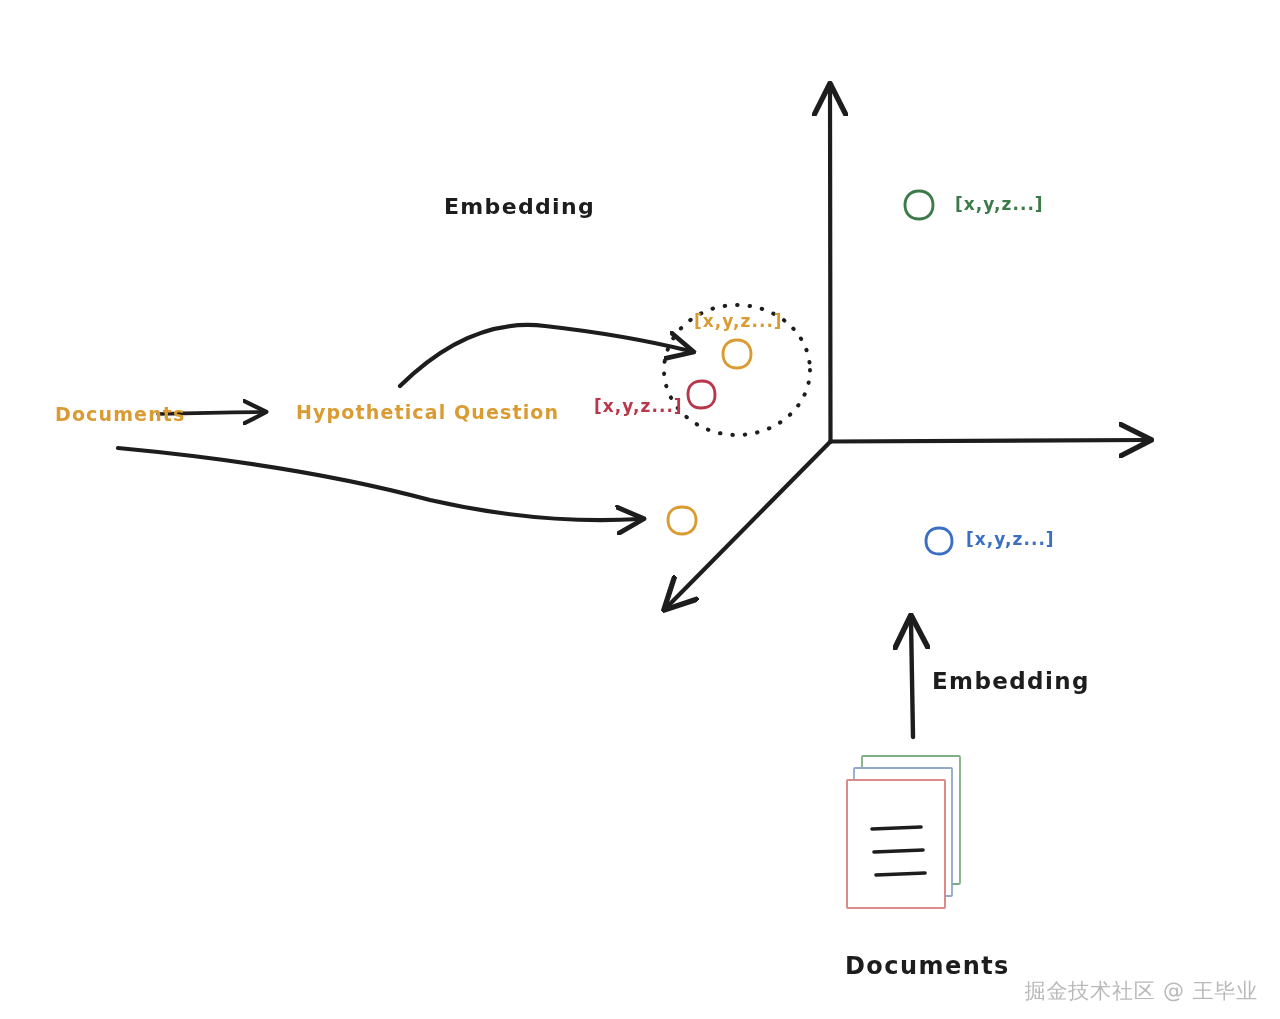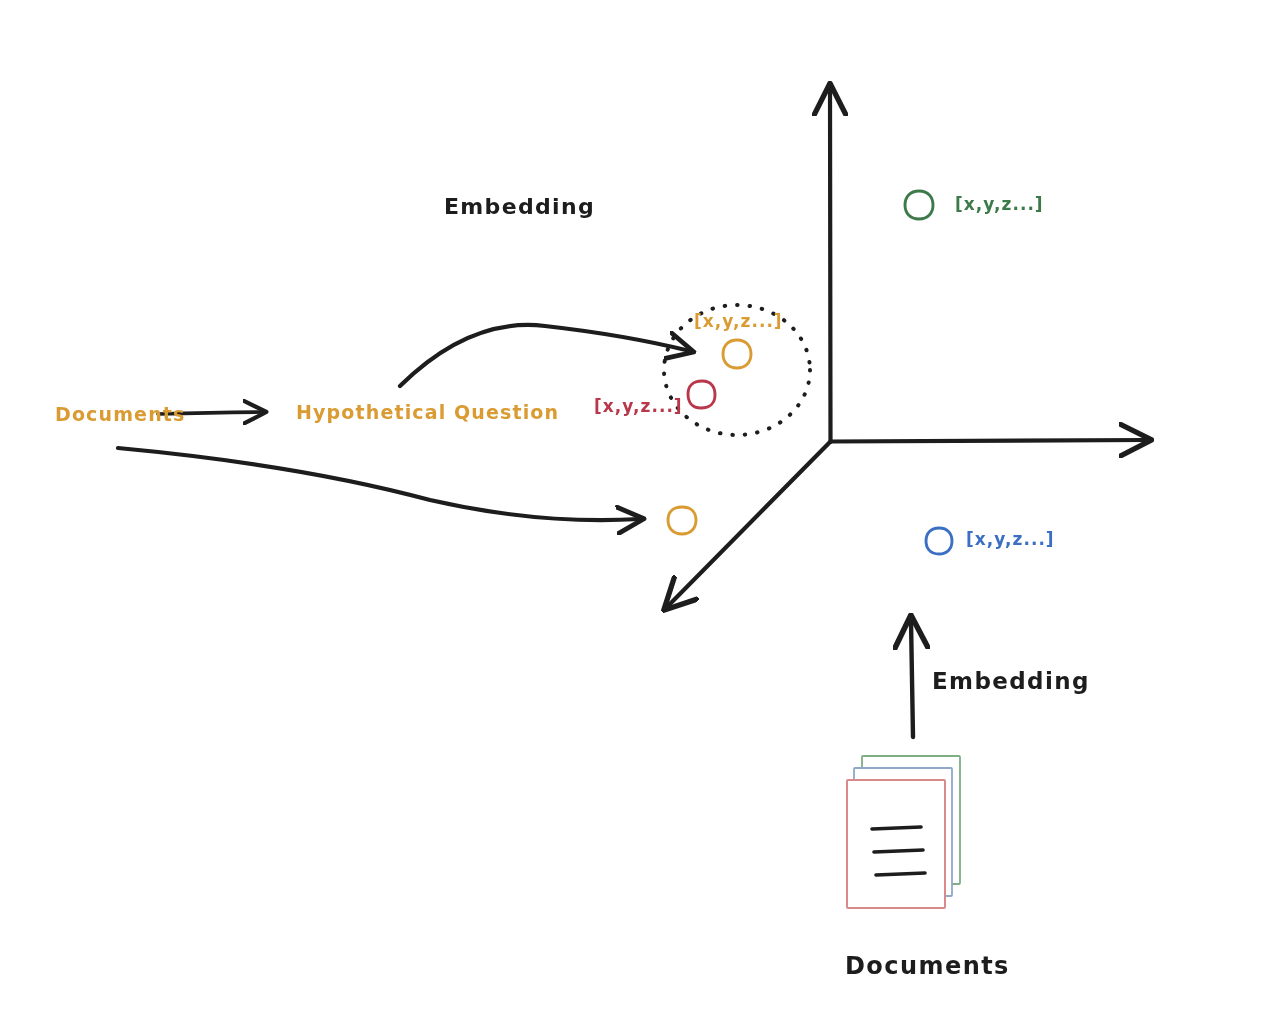--- a/index.html
+++ b/index.html
@@ -118,14 +118,15 @@
   <div class="hand lbl-dark" style="left:845px; top:920px; font-size:24px;margin-top:32px;">Documents</div>
 
   <div class="hand lbl-gold" style="left:694px; top:311px; font-size:17px;">[x,y,z...]</div>
 
   <div class="hand lbl-red" style="left:594px; top:396px; font-size:17px;">[x,y,z...]</div>
 
   <div class="hand lbl-green" style="left:955px; top:194px; font-size:17px;">[x,y,z...]</div>
 
   <div class="hand lbl-blue" style="left:966px; top:529px; font-size:17px;">[x,y,z...]</div>
 
+  <div class="watermark">掘金技术社区 @ 王毕业</div>
 
 </div>
 
 </body></html>

